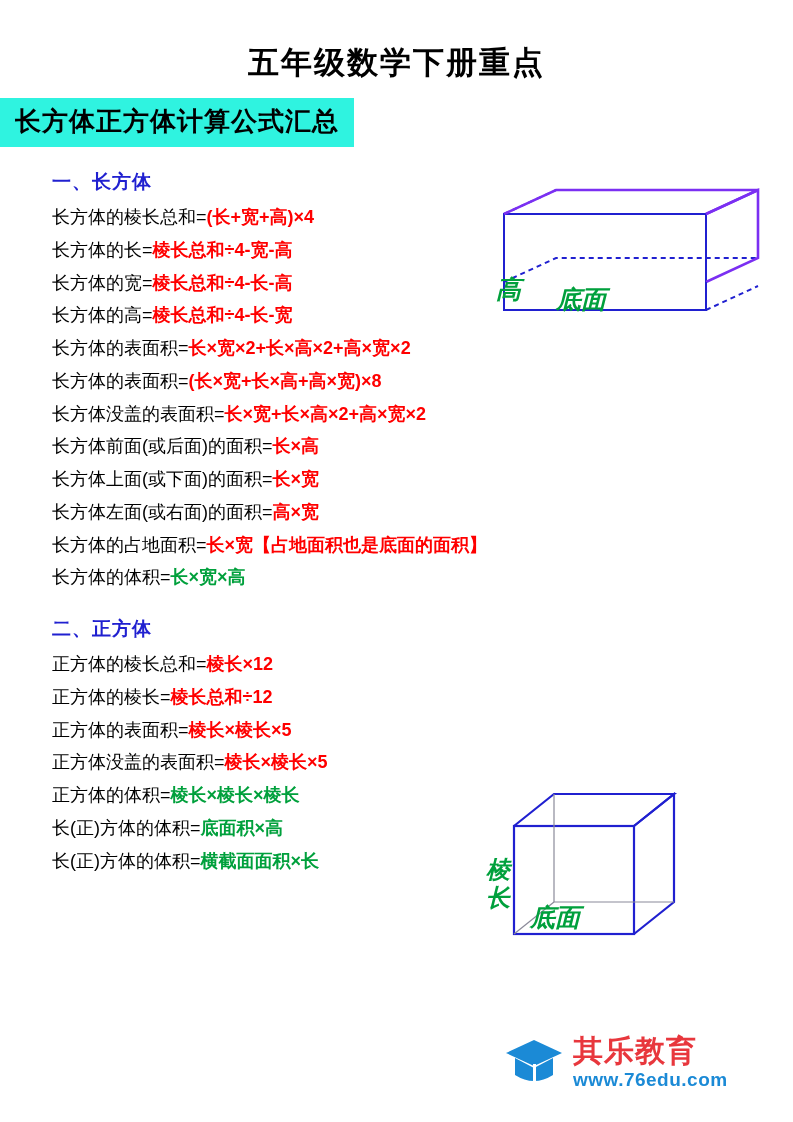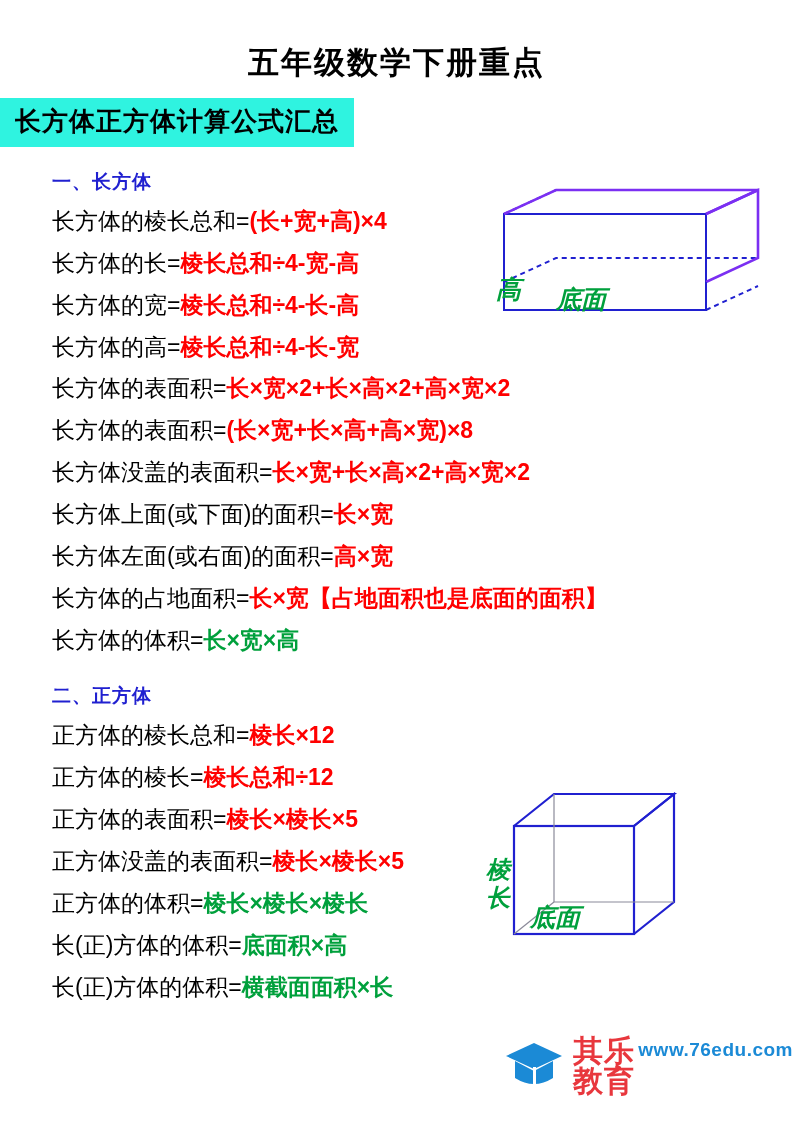--- a/index.html
+++ b/index.html
@@ -56,21 +56,21 @@
   .section-heading.second { }
 
   
   .formula-list {
     margin: 0 0 0 52px;
     padding: 0;
     list-style: none;
     max-width: 470px;
   }
   .formula {
-    font-size: 23px;
+    font-size: 18px;
     line-height: 1.82;
     white-space: nowrap;
     color: #000;
   }
   .lhs { color: #000; }
   .eq  { color: #000; }
   .rhs-red   { color: #ff0000; font-weight: bold; }
   .rhs-green { color: #00a03c; font-weight: bold; }
 
   
@@ -104,21 +104,21 @@
     align-items: center;
     gap: 10px;
   }
   .logo-mark {
     width: 58px;
     height: 52px;
     position: relative;
   }
   .logo-text {
     display: flex;
-    flex-direction: row;
+    flex-direction: column;
     line-height: 1;
   }
   .logo-name {
     font-family: "Liberation Serif", serif;
     font-weight: bold;
     font-size: 30px;
     color: #e8373d;
     letter-spacing: 1px;
   }
   .logo-url {
@@ -143,20 +143,21 @@
 
   <div class="section-heading">一、长方体</div>
   <ul class="formula-list">
     <li class="formula"><span class="lhs">长方体的棱长总和</span><span class="eq">=</span><span class="rhs-red">(长+宽+高)×4</span></li>
     <li class="formula"><span class="lhs">长方体的长</span><span class="eq">=</span><span class="rhs-red">棱长总和÷4-宽-高</span></li>
     <li class="formula"><span class="lhs">长方体的宽</span><span class="eq">=</span><span class="rhs-red">棱长总和÷4-长-高</span></li>
     <li class="formula"><span class="lhs">长方体的高</span><span class="eq">=</span><span class="rhs-red">棱长总和÷4-长-宽</span></li>
     <li class="formula"><span class="lhs">长方体的表面积</span><span class="eq">=</span><span class="rhs-red">长×宽×2+长×高×2+高×宽×2</span></li>
     <li class="formula"><span class="lhs">长方体的表面积</span><span class="eq">=</span><span class="rhs-red">(长×宽+长×高+高×宽)×8</span></li>
     <li class="formula"><span class="lhs">长方体没盖的表面积</span><span class="eq">=</span><span class="rhs-red">长×宽+长×高×2+高×宽×2</span></li>
+    <li class="formula"><span class="lhs">长方体前面(或后面)的面积</span><span class="eq">=</span><span class="rhs-red">长×高</span></li>
     <li class="formula"><span class="lhs">长方体上面(或下面)的面积</span><span class="eq">=</span><span class="rhs-red">长×宽</span></li>
     <li class="formula"><span class="lhs">长方体左面(或右面)的面积</span><span class="eq">=</span><span class="rhs-red">高×宽</span></li>
     <li class="formula"><span class="lhs">长方体的占地面积</span><span class="eq">=</span><span class="rhs-red">长×宽【占地面积也是底面的面积】</span></li>
     <li class="formula"><span class="lhs">长方体的体积</span><span class="eq">=</span><span class="rhs-green">长×宽×高</span></li>
   </ul>
 
   <div class="section-heading second">二、正方体</div>
   <ul class="formula-list">
     <li class="formula"><span class="lhs">正方体的棱长总和</span><span class="eq">=</span><span class="rhs-red">棱长×12</span></li>
     <li class="formula"><span class="lhs">正方体的棱长</span><span class="eq">=</span><span class="rhs-red">棱长总和÷12</span></li>

